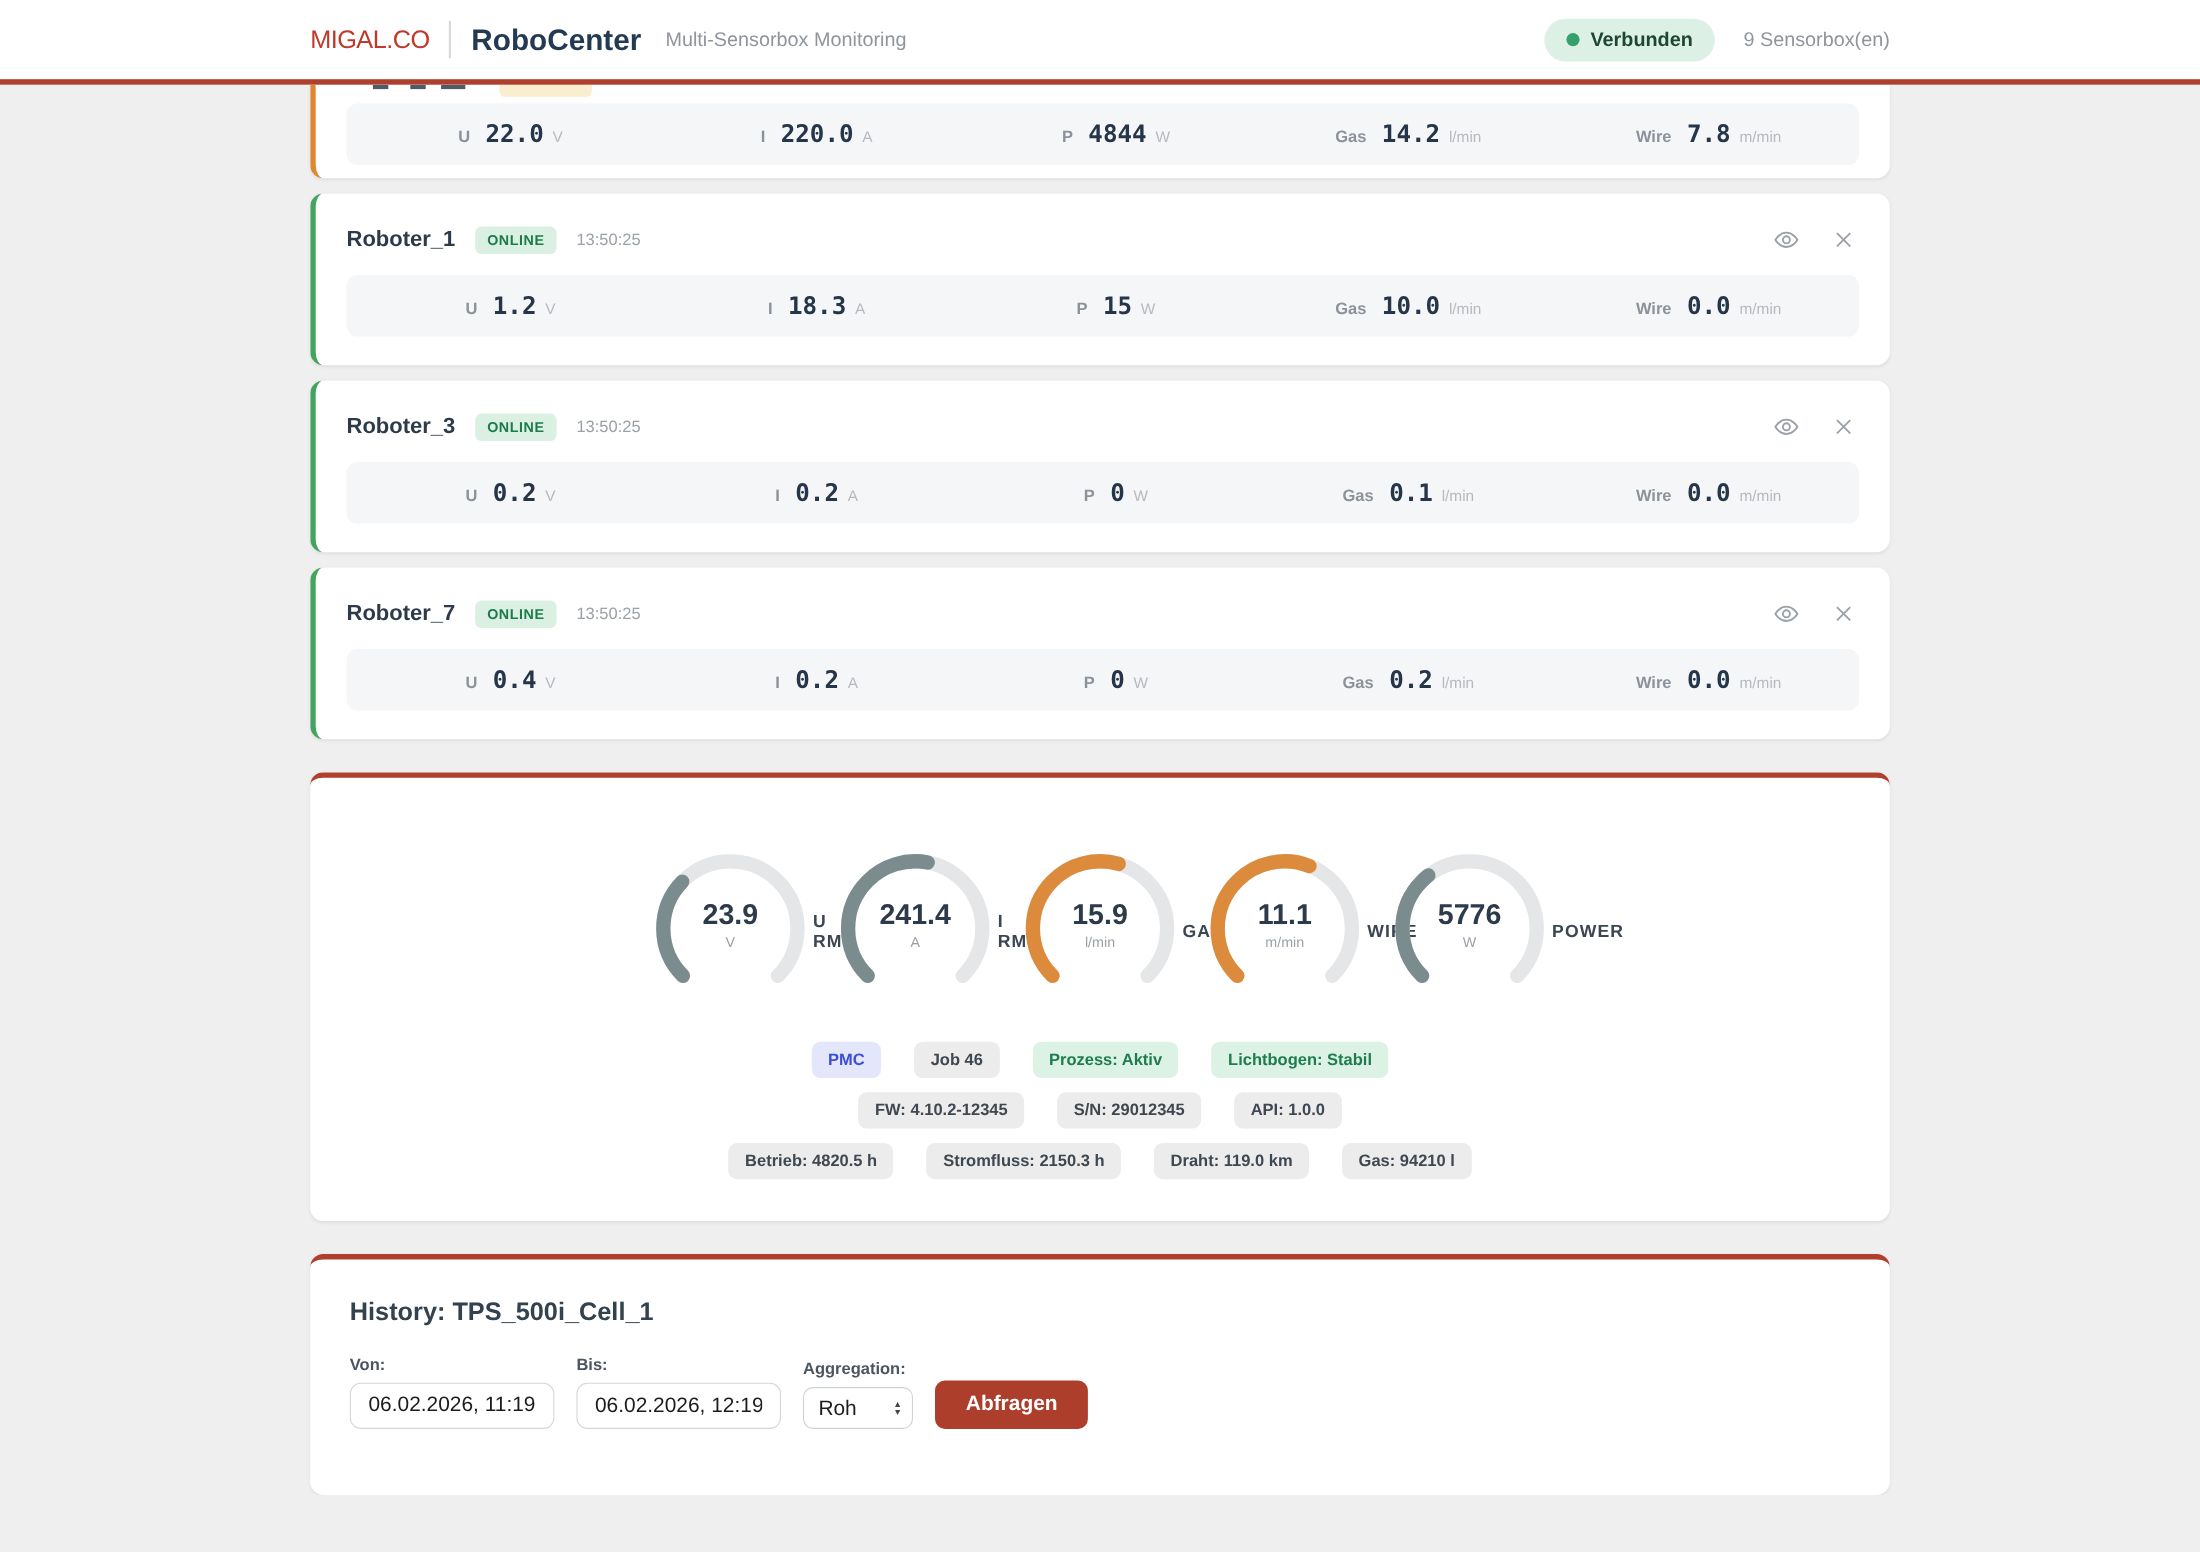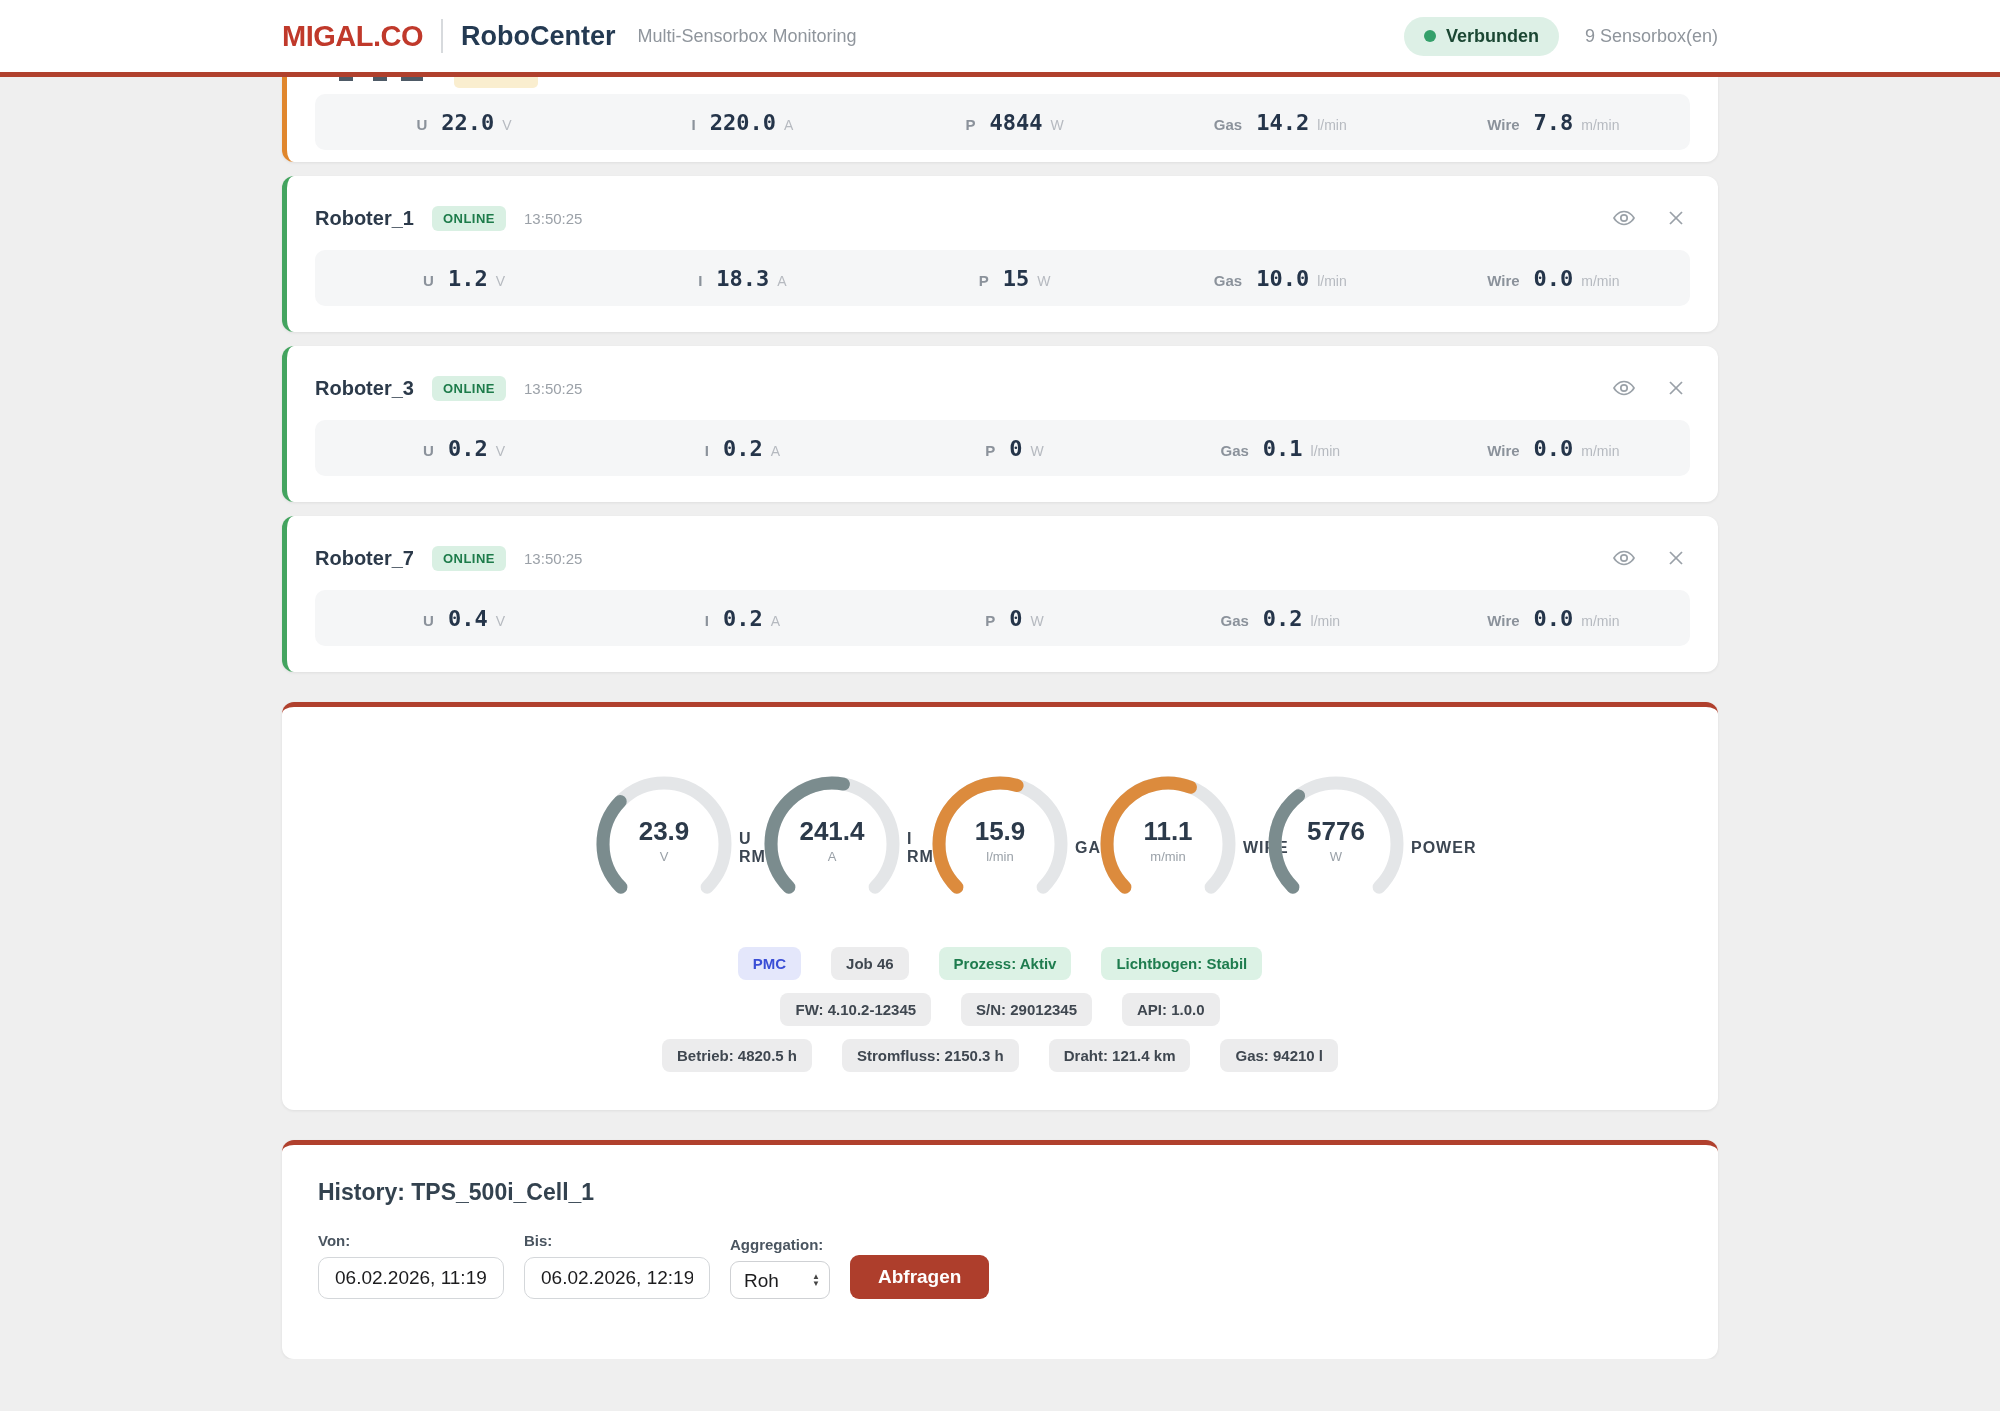--- a/index.html
+++ b/index.html
@@ -11,21 +11,21 @@
     --indigo-bg:#e4e7fb; --indigo-text:#3a4ed6;
     --track:#e4e6e8;
   }
   *{box-sizing:border-box;margin:0;padding:0;}
   body{background:var(--page);font-family:"Liberation Sans",sans-serif;color:var(--navy);}
   .container{max-width:1436px;margin:0 auto;}
 
   
   .header{position:sticky;top:0;background:#fff;border-bottom:5px solid var(--red);z-index:20;}
   .header-inner{max-width:1436px;margin:0 auto;height:72px;display:flex;align-items:center;}
-  .brand{color:var(--logo-red);font-weight:bold;font-size:29px;letter-spacing:-0.5px;}
+  .brand{color:var(--logo-red);font-weight:normal;font-size:23px;letter-spacing:-0.5px;}
   .brand-sep{width:2px;height:34px;background:#d7dadd;margin:0 18px;}
   .app-name{color:#243a52;font-weight:bold;font-size:27px;}
   .subtitle{color:#8f959c;font-size:18px;margin-left:22px;}
   .header-right{margin-left:auto;display:flex;align-items:center;gap:26px;}
   .conn-badge{display:flex;align-items:center;gap:10px;background:#ddf0e6;border-radius:20px;padding:9px 20px;font-weight:bold;font-size:18px;color:#1b4733;}
   .conn-dot{width:12px;height:12px;border-radius:50%;background:#34a06a;}
   .box-count{color:#8f959c;font-size:18px;}
 
   
   .card{background:#fff;border-radius:12px;box-shadow:0 1px 3px rgba(0,0,0,.07);}
@@ -363,21 +363,21 @@
         <span class="tag tag-green">Lichtbogen: Stabil</span>
       </div>
       <div class="tag-row">
         <span class="tag">FW: 4.10.2-12345</span>
         <span class="tag">S/N: 29012345</span>
         <span class="tag">API: 1.0.0</span>
       </div>
       <div class="tag-row">
         <span class="tag">Betrieb: 4820.5 h</span>
         <span class="tag">Stromfluss: 2150.3 h</span>
-        <span class="tag">Draht: 121.4 km</span>
+        <span class="tag">Draht: 119.0 km</span>
         <span class="tag">Gas: 94210 l</span>
       </div>
     </div>
   </section>
 
   <section class="card history-card">
     <h2 class="history-title">History: TPS_500i_Cell_1</h2>
     <div class="history-form">
       <div class="form-group">
         <label class="form-label">Von:</label>

